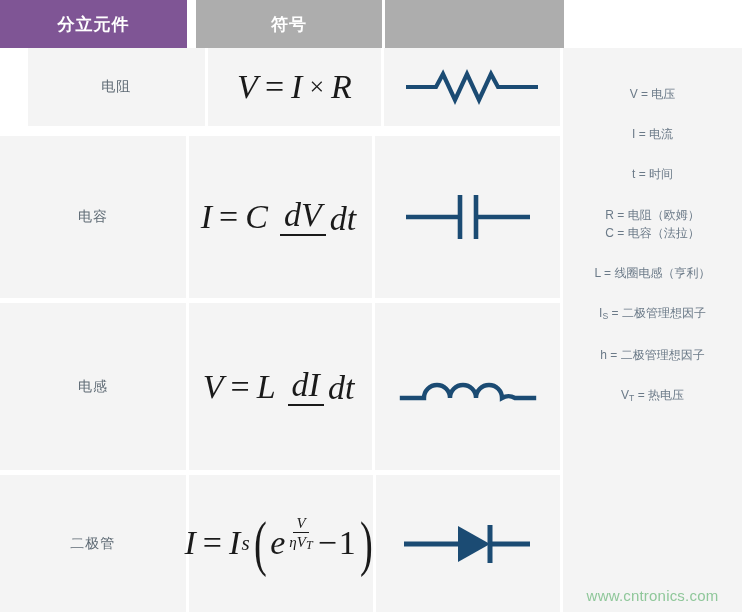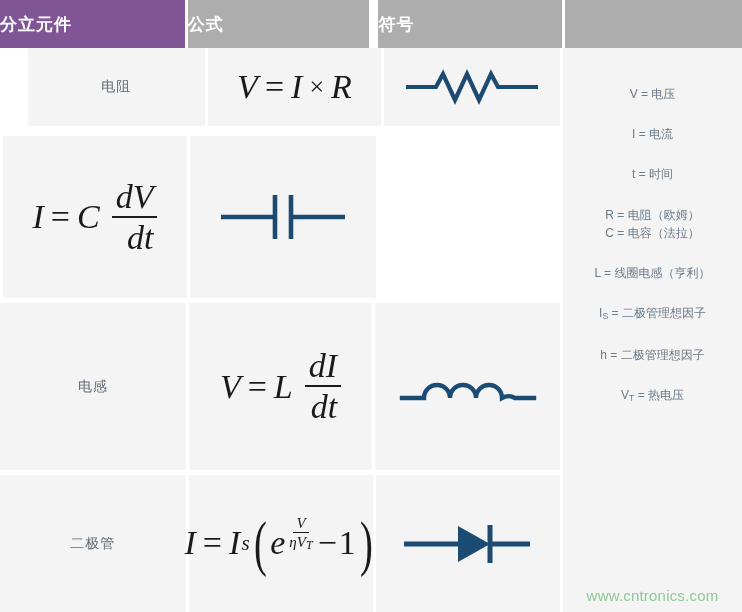--- a/index.html
+++ b/index.html
@@ -28,21 +28,21 @@
     left: 0;
     top: 0;
     width: 742px;
     height: 48px;
     display: flex;
   }
   .hcell {
     height: 48px;
     display: flex;
     align-items: center;
-    justify-content: flex-start;
+    justify-content: center;
     color: #ffffff;
     font-size: 17px;
     font-weight: bold;
     letter-spacing: 1px;
     box-sizing: border-box;
   }
   .hcell.c1 { width: 187px; background: #7f5595; }
   .hcell.c2 { width: 184px; background: #adadad; margin-left: 3px; }
   .hcell.c3 { width: 186px; background: #adadad; margin-left: 9px; }
   .hcell.c4 { width: 179px; background: #adadad; margin-left: 3px; }
@@ -112,22 +112,22 @@
     font-style: normal;
     margin: 0 7px;
   }
   .formula .times {
     font-style: normal;
     margin: 0 7px;
     font-size: 26px;
   }
   .frac {
     display: inline-flex;
-    flex-direction: column;
-    align-items: flex-end;
+    flex-direction: row;
+    align-items: center;
     justify-content: center;
     vertical-align: middle;
     margin-left: 12px;
     line-height: 1;
   }
   .frac .num {
     padding: 0 4px 2px 4px;
     border-bottom: 2px solid #1a1a1a;
   }
   .frac .den {
@@ -214,23 +214,20 @@
 </style>
 </head>
 <body>
 
 <div id="table-root">
 
   <div class="header-row">
     <div class="hcell c1">
       <span>分立元件</span>
     </div>
-    <div class="hcell c2">
-      <span>公式</span>
-    </div>
     <div class="hcell c3">
       <span>符号</span>
     </div>
     <div class="hcell c4">
       <span></span>
     </div>
   </div>
 
   <div class="body-wrap">
 
@@ -250,20 +247,23 @@
           </span>
         </div>
         <div class="dcell sym" style="height:78px;">
           <svg class="symbol-svg" width="132" height="40" viewBox="0 0 132 40">
             <path d="M2 20 H30 L37 7 L49 33 L61 7 L73 33 L85 7 L92 20 H130" fill="none" stroke="#1b4b73" stroke-width="4.2" stroke-linecap="square" stroke-linejoin="miter"></path>
           </svg>
         </div>
       </div>
 
       <div class="drow" style="height:167px;">
+        <div class="dcell name" style="height:162px;">
+          <span class="comp-name">电容</span>
+        </div>
         <div class="dcell form" style="height:162px;">
           <span class="formula">
             <span>I</span>
             <span class="op">=</span>
             <span>C</span>
             <span class="frac">
               <span class="num">dV</span>
               <span class="den">dt</span>
             </span>
           </span>

